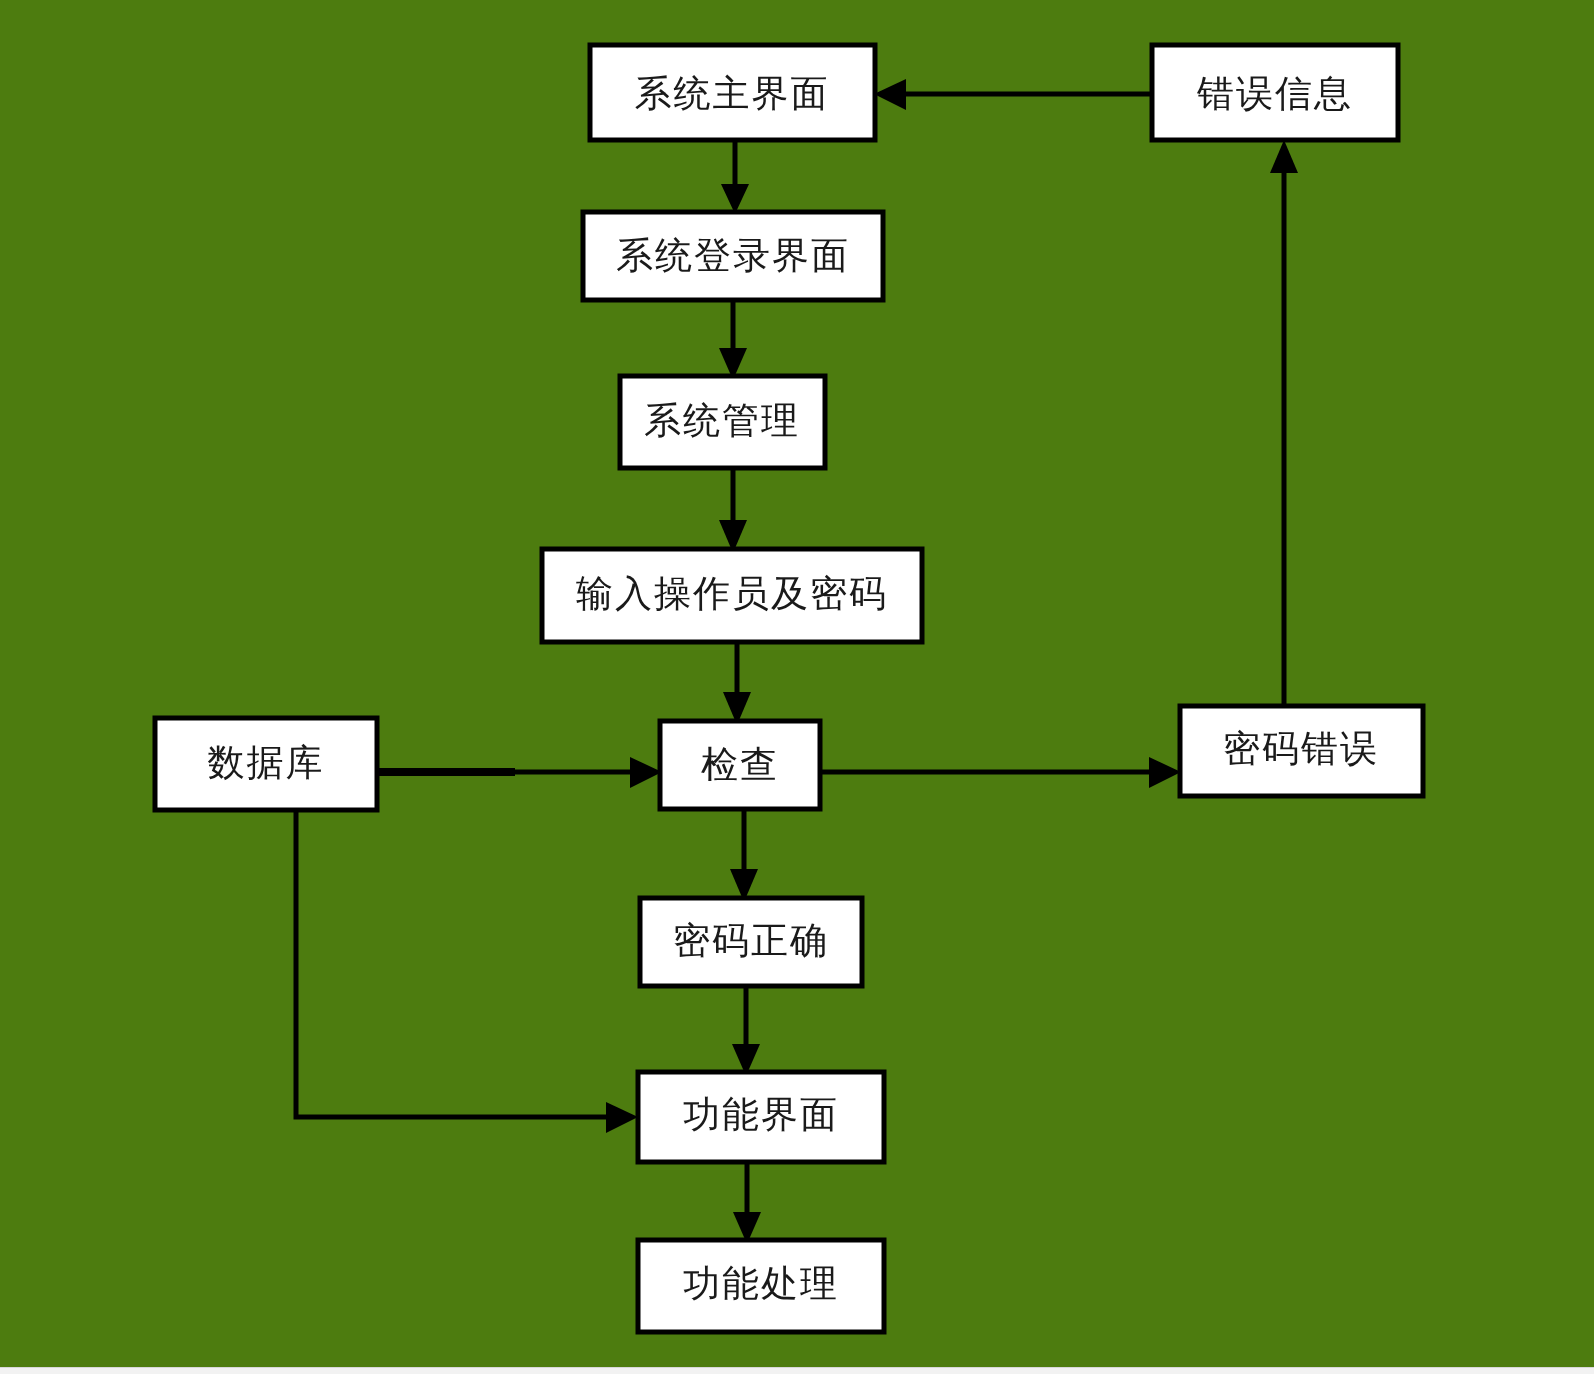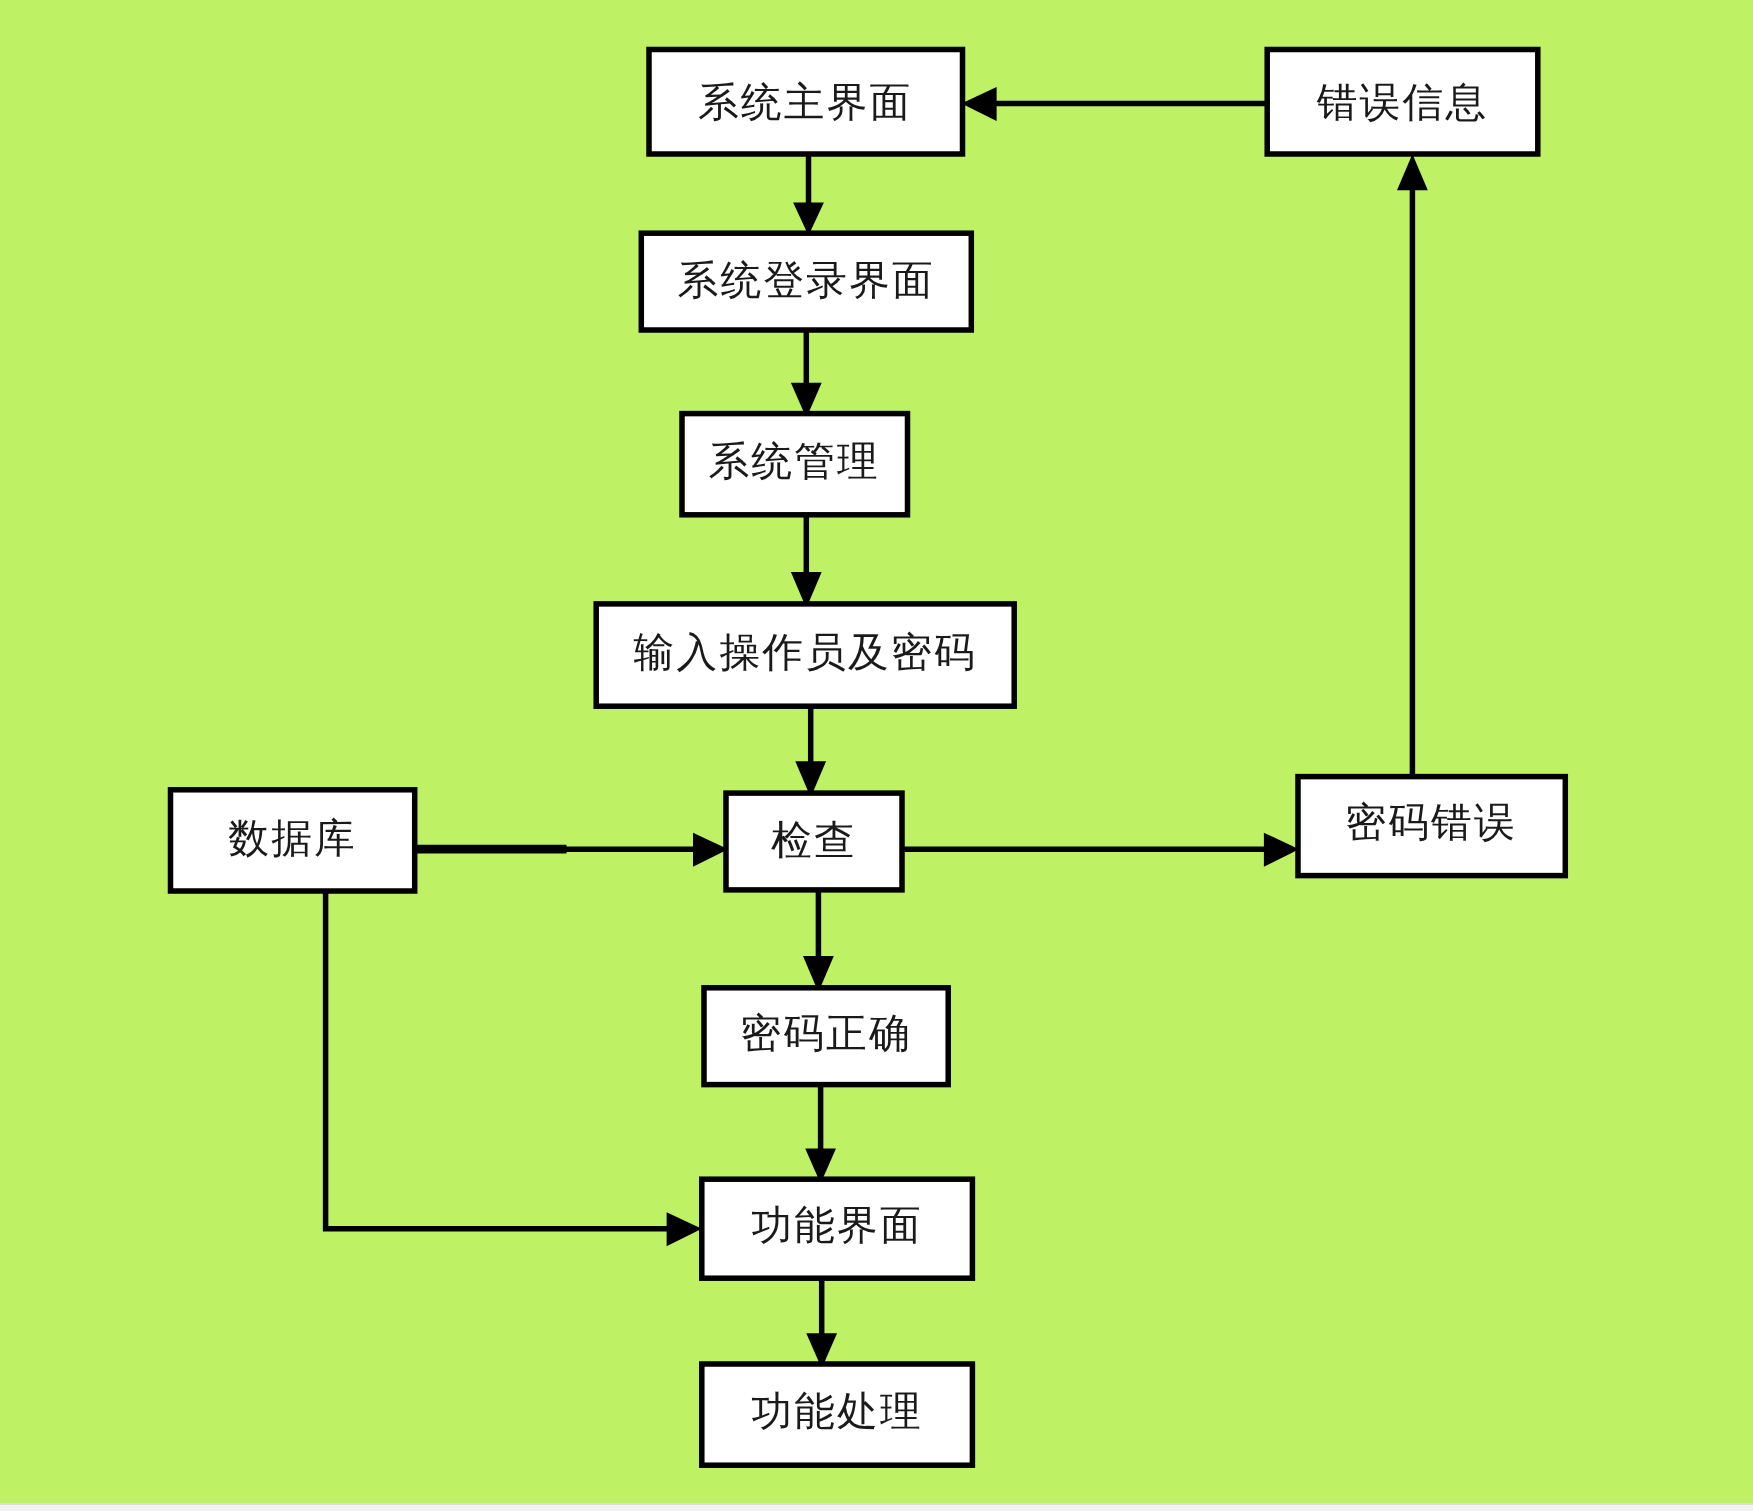--- a/index.html
+++ b/index.html
@@ -10,21 +10,21 @@
   body {
     width: 1594px;
     height: 1374px;
     font-family: "DejaVu Sans", "Liberation Sans", sans-serif;
     overflow: hidden;
   }
   #flowchart-canvas {
     position: relative;
     width: 1594px;
     height: 1374px;
-    background: #bef264;
+    background: #4d7c0f;
   }
   svg.diagram {
     position: absolute;
     top: 0;
     left: 0;
     width: 1594px;
     height: 1374px;
     display: block;
   }
   .node-rect {

